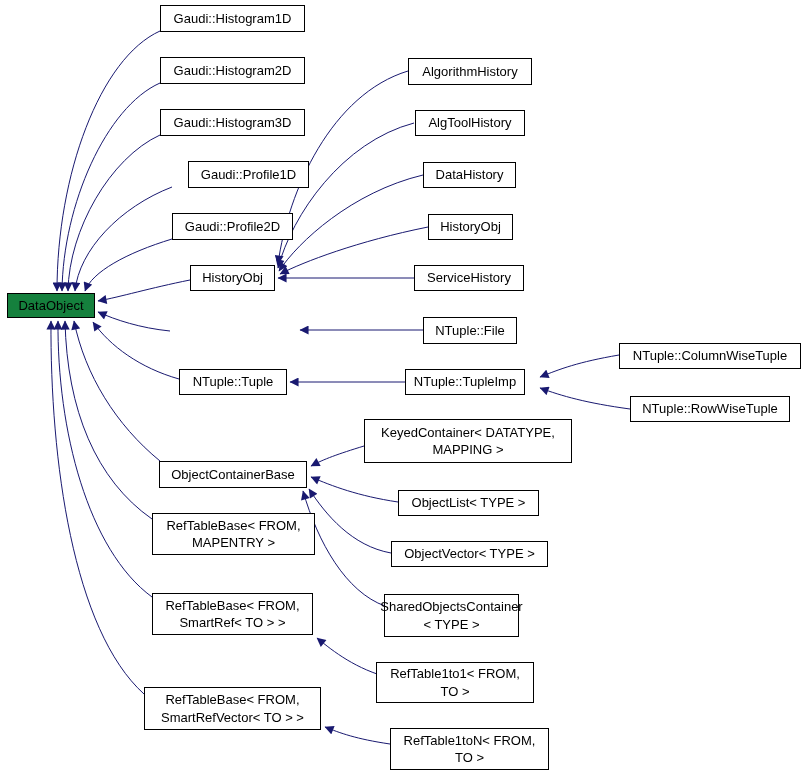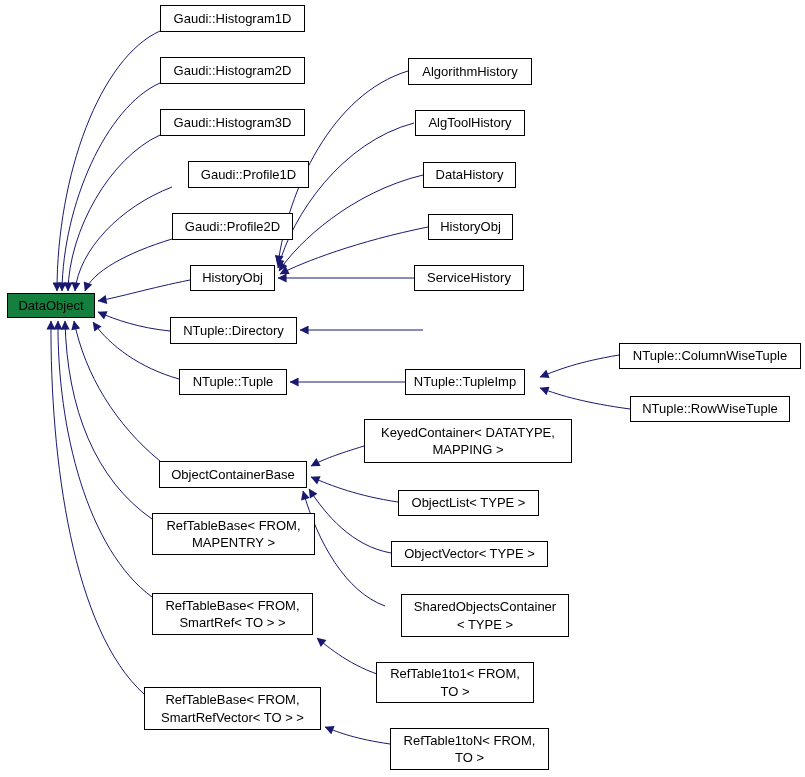--- a/index.html
+++ b/index.html
@@ -72,41 +72,41 @@
   </svg>
 
   <div class="node root" style="left:7px;top:293px;width:88px;height:25px">DataObject</div>
 
   <div class="node" style="left:160px;top:5px;width:145px;height:27px">Gaudi::Histogram1D</div>
   <div class="node" style="left:160px;top:57px;width:145px;height:27px">Gaudi::Histogram2D</div>
   <div class="node" style="left:160px;top:109px;width:145px;height:27px">Gaudi::Histogram3D</div>
   <div class="node" style="left:188px;top:161px;width:121px;height:27px">Gaudi::Profile1D</div>
   <div class="node" style="left:172px;top:213px;width:121px;height:27px">Gaudi::Profile2D</div>
   <div class="node" style="left:190px;top:265px;width:85px;height:26px">HistoryObj</div>
-  <div class="node" style="left:170px;top:317px;width:127px;height:27px">NTuple::Directory</div>
   <div class="node" style="left:179px;top:369px;width:108px;height:26px">NTuple::Tuple</div>
   <div class="node" style="left:159px;top:461px;width:148px;height:27px">ObjectContainerBase</div>
   <div class="node" style="left:152px;top:513px;width:163px;height:42px">RefTableBase&lt; FROM,
 MAPENTRY &gt;</div>
   <div class="node" style="left:152px;top:593px;width:161px;height:42px">RefTableBase&lt; FROM,
 SmartRef&lt; TO &gt; &gt;</div>
   <div class="node" style="left:144px;top:687px;width:177px;height:43px">RefTableBase&lt; FROM,
 SmartRefVector&lt; TO &gt; &gt;</div>
 
   <div class="node" style="left:408px;top:58px;width:124px;height:27px">AlgorithmHistory</div>
   <div class="node" style="left:415px;top:110px;width:110px;height:26px">AlgToolHistory</div>
   <div class="node" style="left:423px;top:162px;width:93px;height:26px">DataHistory</div>
   <div class="node" style="left:428px;top:214px;width:85px;height:26px">HistoryObj</div>
   <div class="node" style="left:414px;top:265px;width:110px;height:26px">ServiceHistory</div>
+  <div class="node" style="left:423px;top:317px;width:94px;height:27px">NTuple::File</div>
   <div class="node" style="left:405px;top:369px;width:120px;height:26px">NTuple::TupleImp</div>
   <div class="node" style="left:364px;top:419px;width:208px;height:44px">KeyedContainer&lt; DATATYPE,
 MAPPING &gt;</div>
   <div class="node" style="left:391px;top:541px;width:157px;height:26px">ObjectVector&lt; TYPE &gt;</div>
   <div class="node" style="left:398px;top:490px;width:141px;height:26px">ObjectList&lt; TYPE &gt;</div>
-  <div class="node" style="left:401px;top:594px;width:168px;height:43px">SharedObjectsContainer
+  <div class="node" style="left:384px;top:594px;width:135px;height:43px">SharedObjectsContainer
 &lt; TYPE &gt;</div>
   <div class="node" style="left:376px;top:662px;width:158px;height:41px">RefTable1to1&lt; FROM,
 TO &gt;</div>
   <div class="node" style="left:390px;top:728px;width:159px;height:42px">RefTable1toN&lt; FROM,
 TO &gt;</div>
 
   <div class="node" style="left:619px;top:343px;width:182px;height:26px">NTuple::ColumnWiseTuple</div>
   <div class="node" style="left:630px;top:396px;width:160px;height:26px">NTuple::RowWiseTuple</div>
 
 </div>

